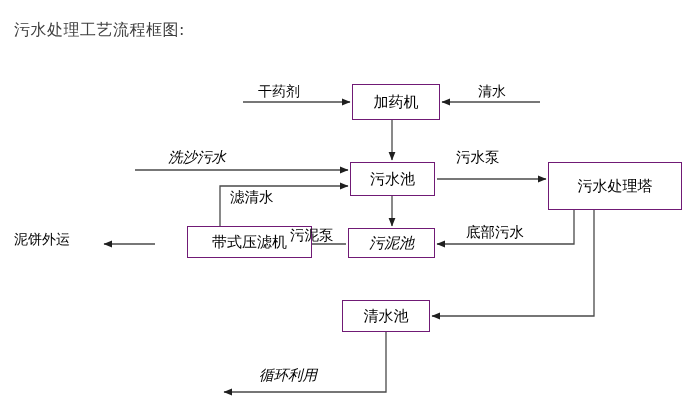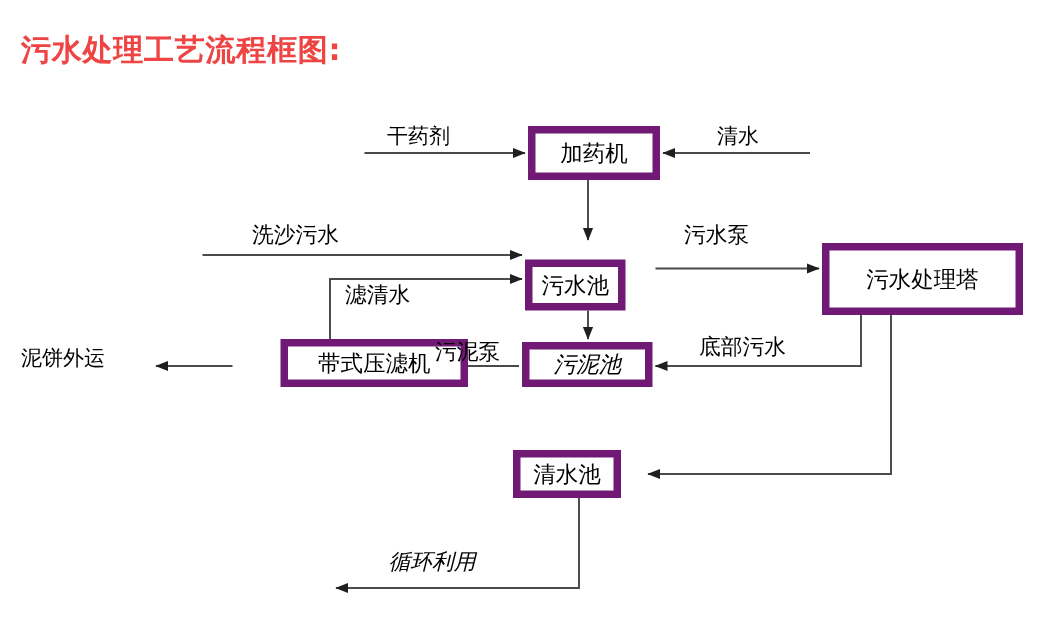--- a/index.html
+++ b/index.html
@@ -14,37 +14,37 @@
     position: relative;
     width: 700px;
     height: 420px;
     background: #ffffff;
     overflow: hidden;
   }
   #title {
     position: absolute;
     left: 14px;
     top: 20px;
-    font-size: 20px;
-    font-weight: bold;
-    color: #ef4444;
+    font-size: 16px;
+    font-weight: normal;
+    color: #404040;
     letter-spacing: 0.5px;
     white-space: nowrap;
   }
   svg#wires {
     position: absolute;
     left: 0;
     top: 0;
     width: 700px;
     height: 420px;
   }
   .node {
     position: absolute;
     box-sizing: border-box;
-    border: 5px solid #701a75;
+    border: 1px solid #701a75;
     background: #ffffff;
     color: #000000;
     font-size: 15px;
     display: flex;
     align-items: center;
     justify-content: center;
     white-space: nowrap;
     line-height: 1;
   }
   .edge-label {
@@ -99,37 +99,37 @@
 
       <path d="M155,244 L104,244" marker-end="url(#arrR)"></path>
 
       <path d="M386,332 L386,392 L224,392" marker-end="url(#arrR)"></path>
 
     </g>
   </svg>
 
   <div class="node" style="left:352px;top:84px;width:88px;height:36px;">加药机</div>
 
-  <div class="node" style="left:350px;top:162px;width:67px;height:34px;margin-top:11px;">污水池</div>
+  <div class="node" style="left:350px;top:162px;width:85px;height:34px;">污水池</div>
 
   <div class="node" style="left:548px;top:162px;width:134px;height:48px;text-align:center;">污水处理塔</div>
 
   <div class="node" style="left:155px;top:226px;width:125px;height:32px;margin-left:32px;">带式压滤机</div>
 
   <div class="node" style="left:348px;top:228px;width:87px;height:30px;font-style:italic;">污泥池</div>
 
-  <div class="node" style="left:342px;top:300px;width:72px;height:32px;">清水池</div>
+  <div class="node" style="left:342px;top:300px;width:88px;height:32px;">清水池</div>
 
   <div class="io-label" style="left:258px;top:84px;">干药剂</div>
 
   <div class="io-label" style="left:478px;top:84px;">清水</div>
 
   <div class="io-label" style="left:14px;top:232px;text-align:center;">泥饼外运</div>
 
-  <div class="edge-label" style="left:168px;top:150px;">洗沙污水</div>
+  <div class="edge-label" style="left:168px;top:150px;font-style:italic;">洗沙污水</div>
 
   <div class="edge-label" style="left:230px;top:190px;">滤清水</div>
 
   <div class="edge-label" style="left:456px;top:150px;font-family:Liberation Serif, serif;">污水泵</div>
 
   <div class="edge-label" style="left:290px;top:228px;">污泥泵</div>
 
   <div class="edge-label" style="left:466px;top:225px;">底部污水</div>
 
   <div class="edge-label" style="left:259px;top:368px;font-style:italic;">循环利用</div>

